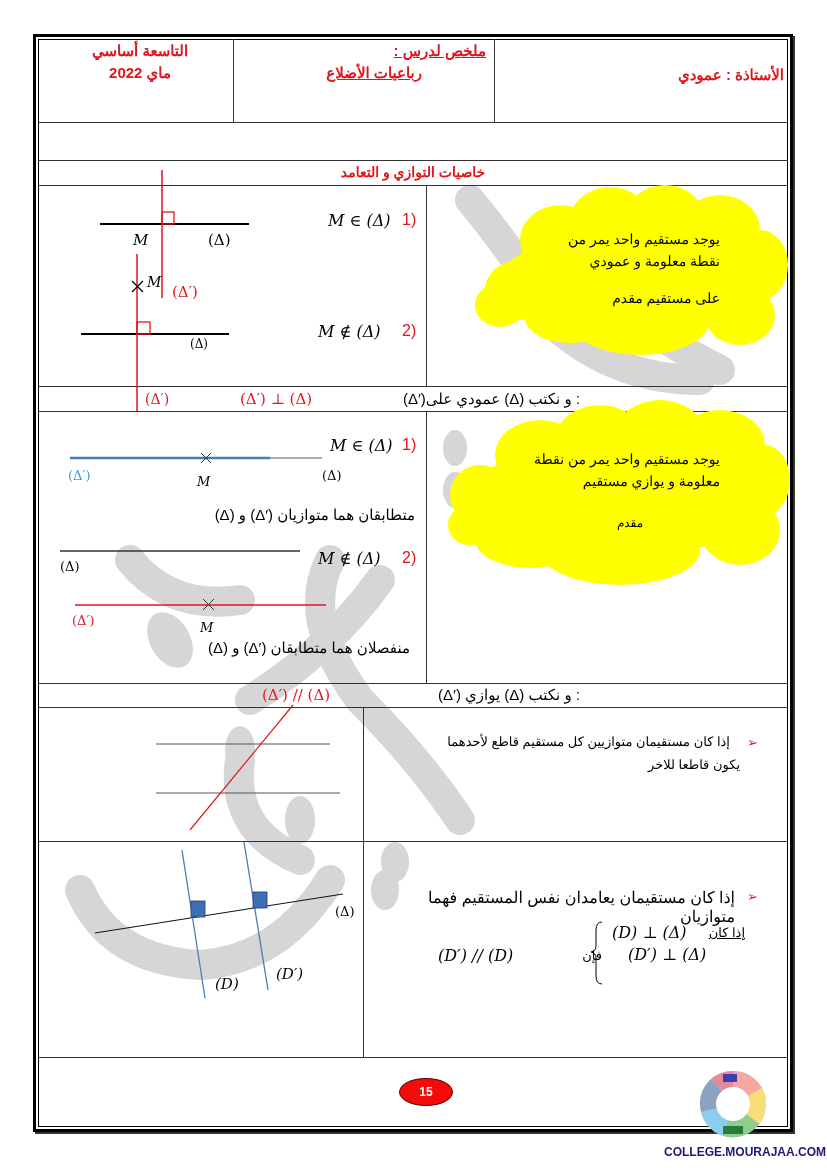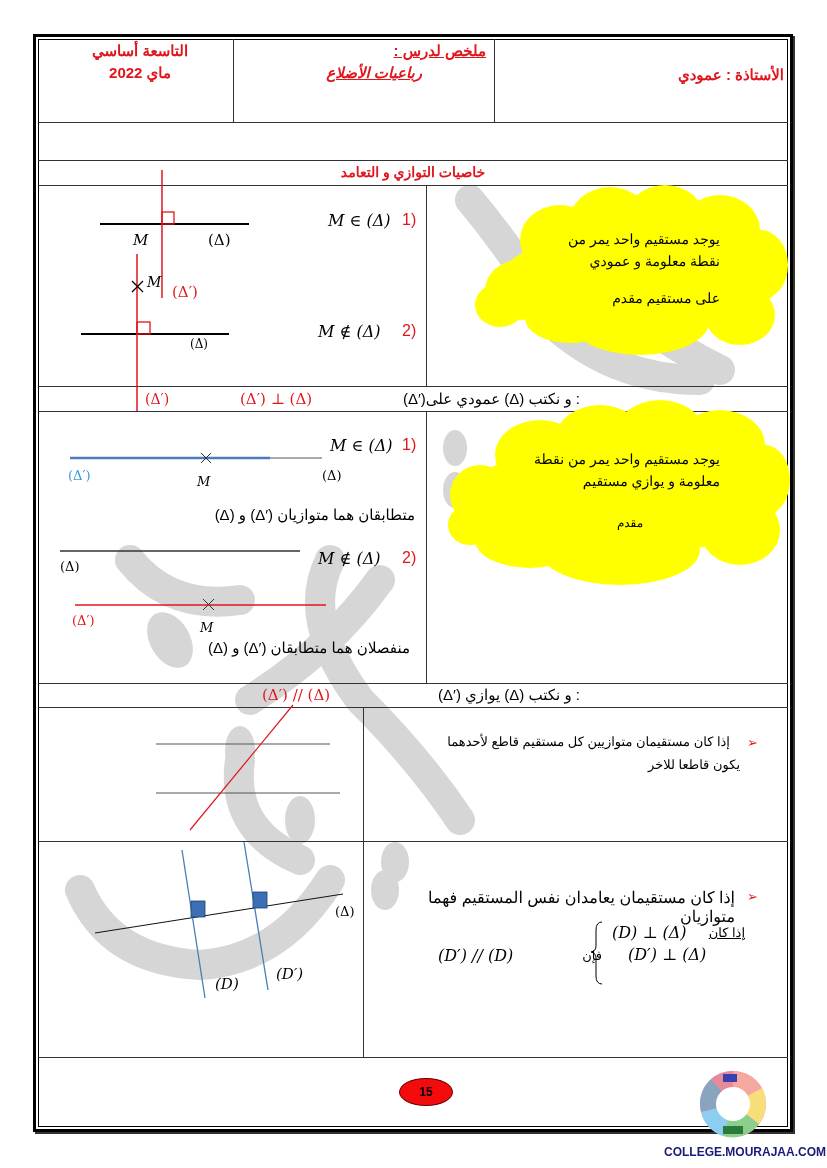--- a/index.html
+++ b/index.html
@@ -10,21 +10,21 @@
   .hline{position:absolute;height:1px;background:#333;}
   .vline{position:absolute;width:1px;background:#333;}
   .red{color:#e0161c;}
   .rtl{direction:rtl;unicode-bidi:plaintext;}
   .hdr{font-family:"Liberation Sans",sans-serif;font-weight:bold;font-size:15px;}
   .ul{text-decoration:underline;}
   .math{font-family:"DejaVu Serif","Liberation Serif",serif;}
   .txt{font-family:"Liberation Sans",sans-serif;font-size:14px;}
   .cloud-text{font-family:"Liberation Sans",sans-serif;font-size:14px;text-align:right;direction:rtl;line-height:22px;}
   svg{position:absolute;left:0;top:0;}
-  .page-badge{position:absolute;left:399px;top:1078px;width:52px;height:26px;border-radius:50%;background:#f40c0c;border:1px solid #600;display:flex;align-items:center;justify-content:center;font-weight:bold;font-size:12px;color:#000000;font-family:"Liberation Sans",sans-serif;}
+  .page-badge{position:absolute;left:399px;top:1078px;width:52px;height:26px;border-radius:50%;background:#f40c0c;border:1px solid #600;display:flex;align-items:center;justify-content:center;font-weight:bold;font-size:12px;color:#ffffff;font-family:"Liberation Sans",sans-serif;}
   .site{position:absolute;left:664px;top:1145px;font-family:"Liberation Sans",sans-serif;font-weight:bold;font-size:12px;color:#1a1a7a;letter-spacing:0px;}
 </style>
 </head>
 <body>
 
 <svg width="827" height="1168" viewBox="0 0 827 1168">
   <g fill="none" stroke="#d6d6d6" stroke-linecap="round" stroke-width="30">
     <path d="M470 200 Q520 260 560 330 Q620 380 700 380"></path>
     <path d="M580 270 Q640 330 720 370"></path>
     <path d="M330 560 Q300 620 360 700 Q420 760 460 820"></path>
@@ -59,21 +59,21 @@
 
 <div class="vline" style="left:233px;top:39px;height:83px;"></div>
 <div class="vline" style="left:494px;top:39px;height:83px;"></div>
 <div class="vline" style="left:426px;top:185px;height:201px;"></div>
 <div class="vline" style="left:426px;top:411px;height:272px;"></div>
 <div class="vline" style="left:363px;top:707px;height:350px;"></div>
 
 <div class="abs hdr red rtl" style="left:60px;top:42px;width:160px;text-align:center;">التاسعة أساسي</div>
 <div class="abs hdr red rtl" style="left:60px;top:64px;width:160px;text-align:center;">ماي 2022</div>
 <div class="abs hdr red rtl ul" style="left:300px;top:42px;width:186px;text-align:right;">ملخص لدرس :</div>
-<div class="abs hdr red rtl ul" style="left:260px;top:64px;width:162px;text-align:right;font-style:italic;">رباعيات الأضلاع</div>
+<div class="abs hdr red rtl ul" style="left:260px;top:64px;width:162px;text-align:right;">رباعيات الأضلاع</div>
 <div class="abs hdr red rtl" style="left:560px;top:66px;width:224px;text-align:right;">الأستاذة : عمودي</div>
 
 <div class="abs hdr red rtl" style="left:38px;top:164px;width:750px;text-align:center;font-size:14px;">خاصيات التوازي و التعامد</div>
 
 <svg width="827" height="1168" viewBox="0 0 827 1168">
 
   <line x1="100" y1="224" x2="249" y2="224" stroke="#000" stroke-width="2"></line>
   <line x1="162" y1="170" x2="162" y2="298" stroke="#e0161c" stroke-width="1.5"></line>
   <rect x="162" y="212" width="12" height="12" fill="none" stroke="#e0161c" stroke-width="1.3"></rect>
 

